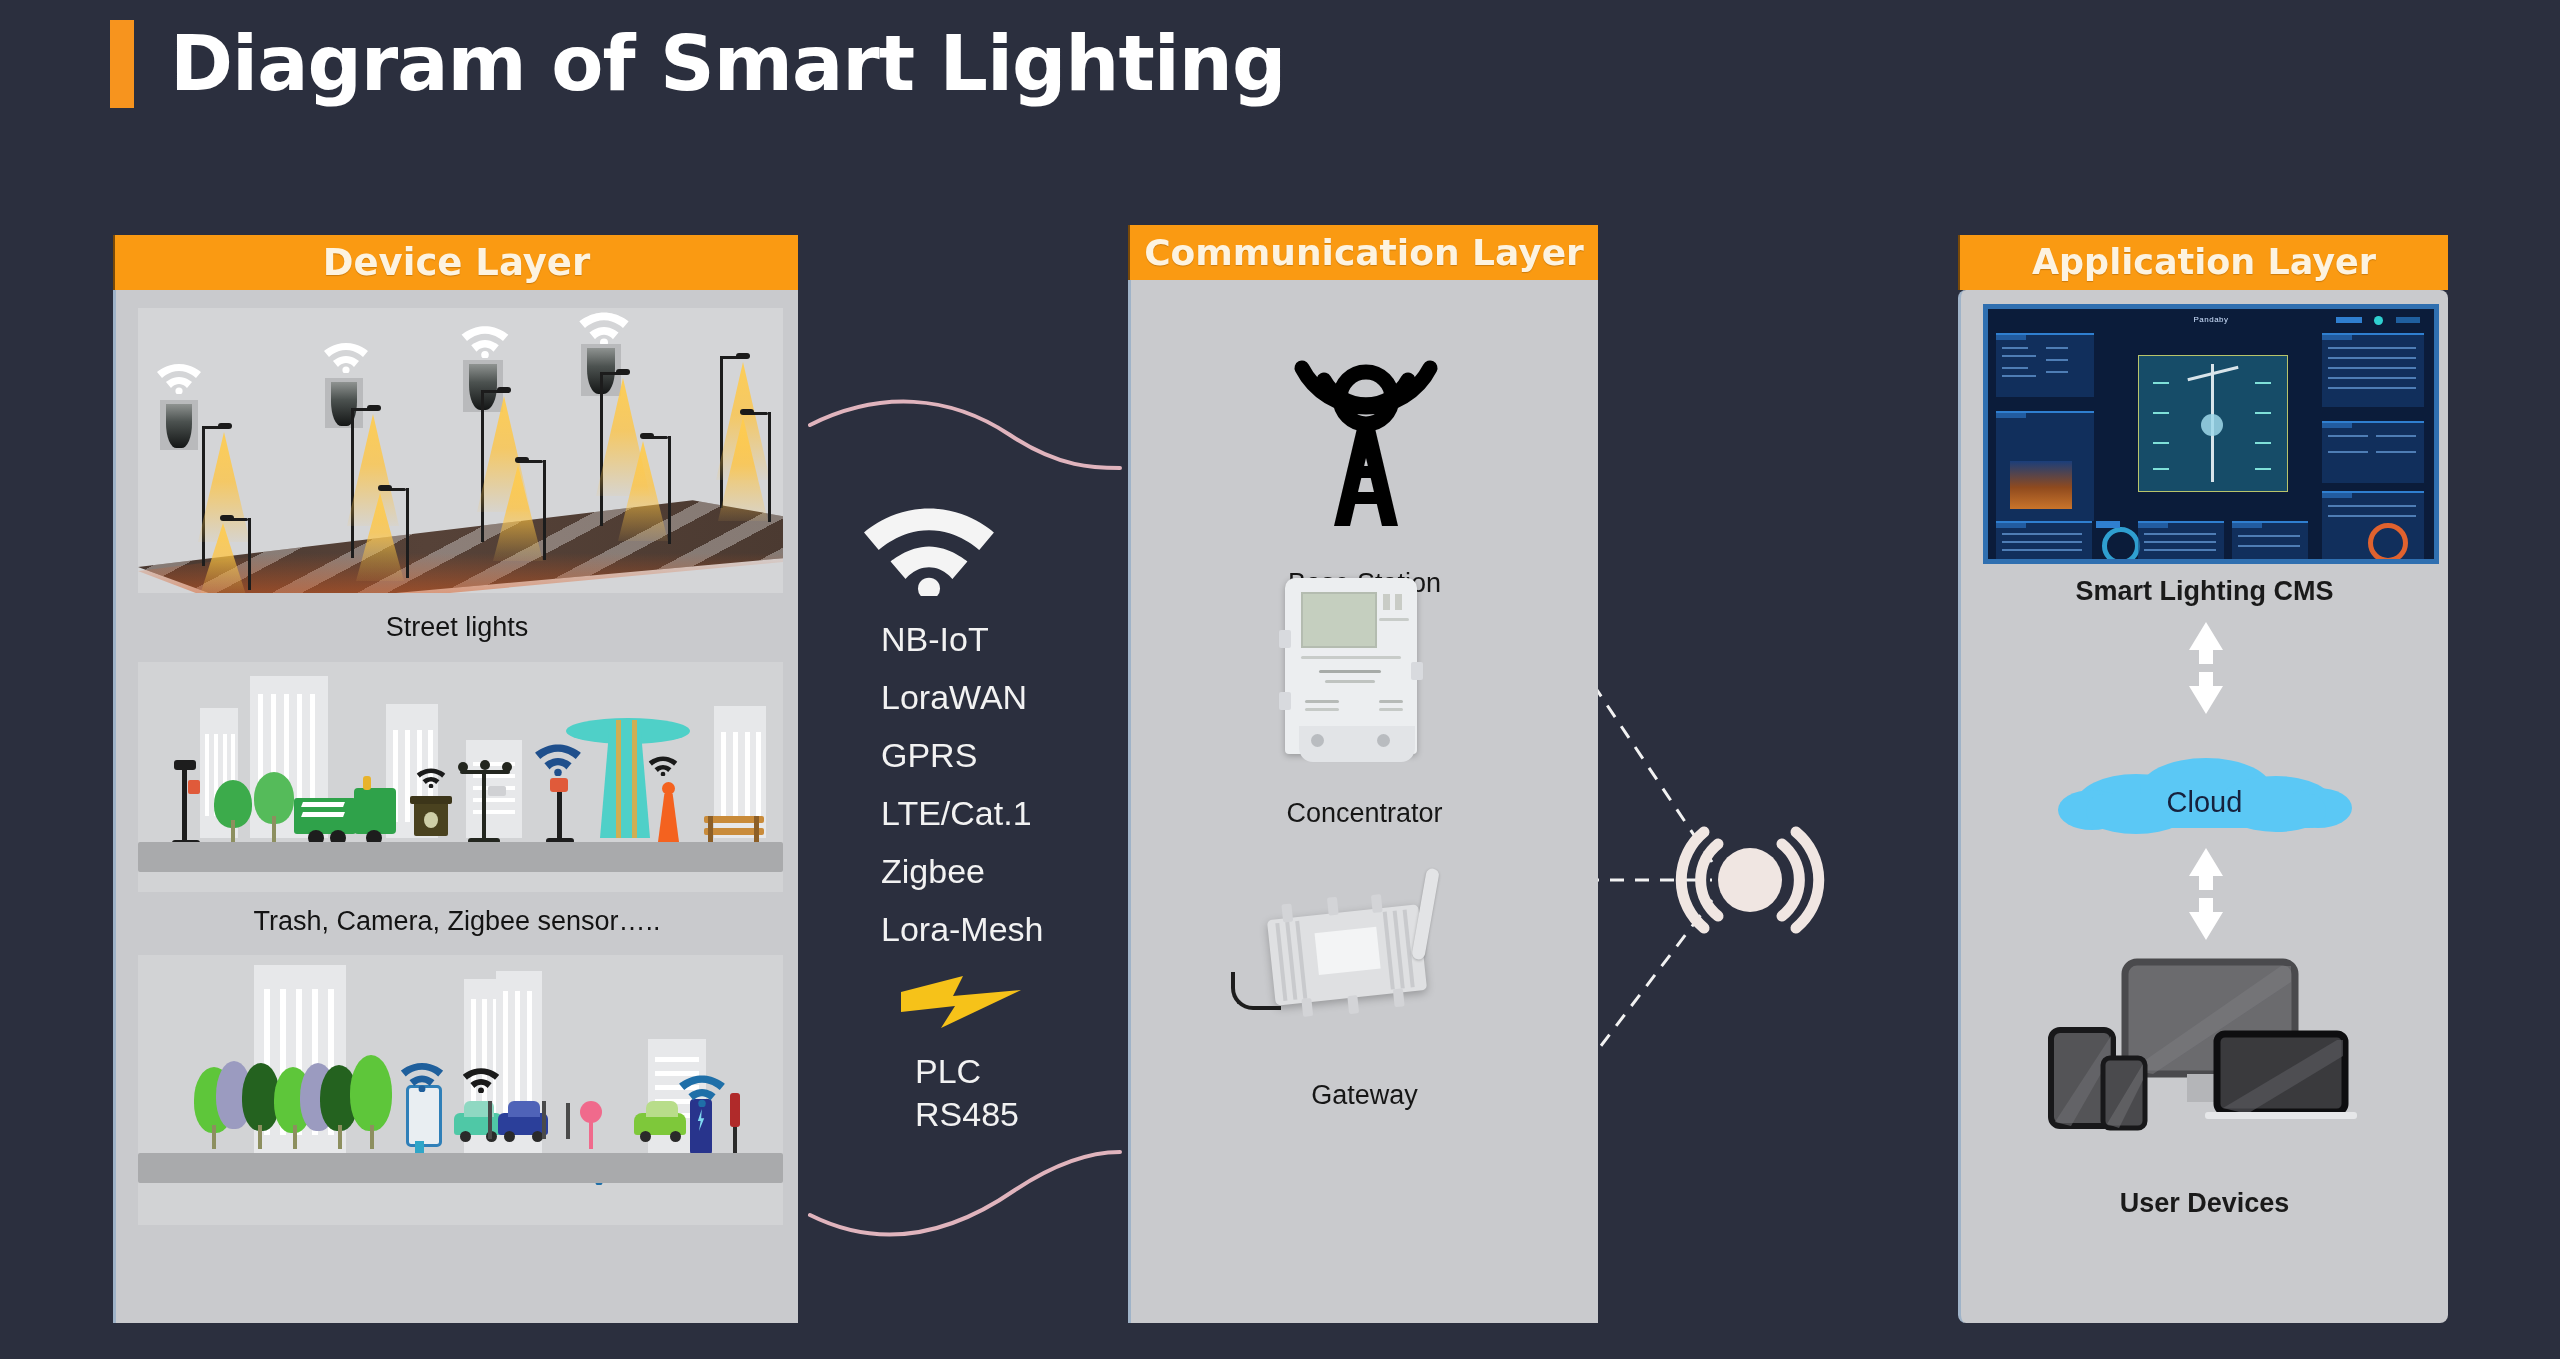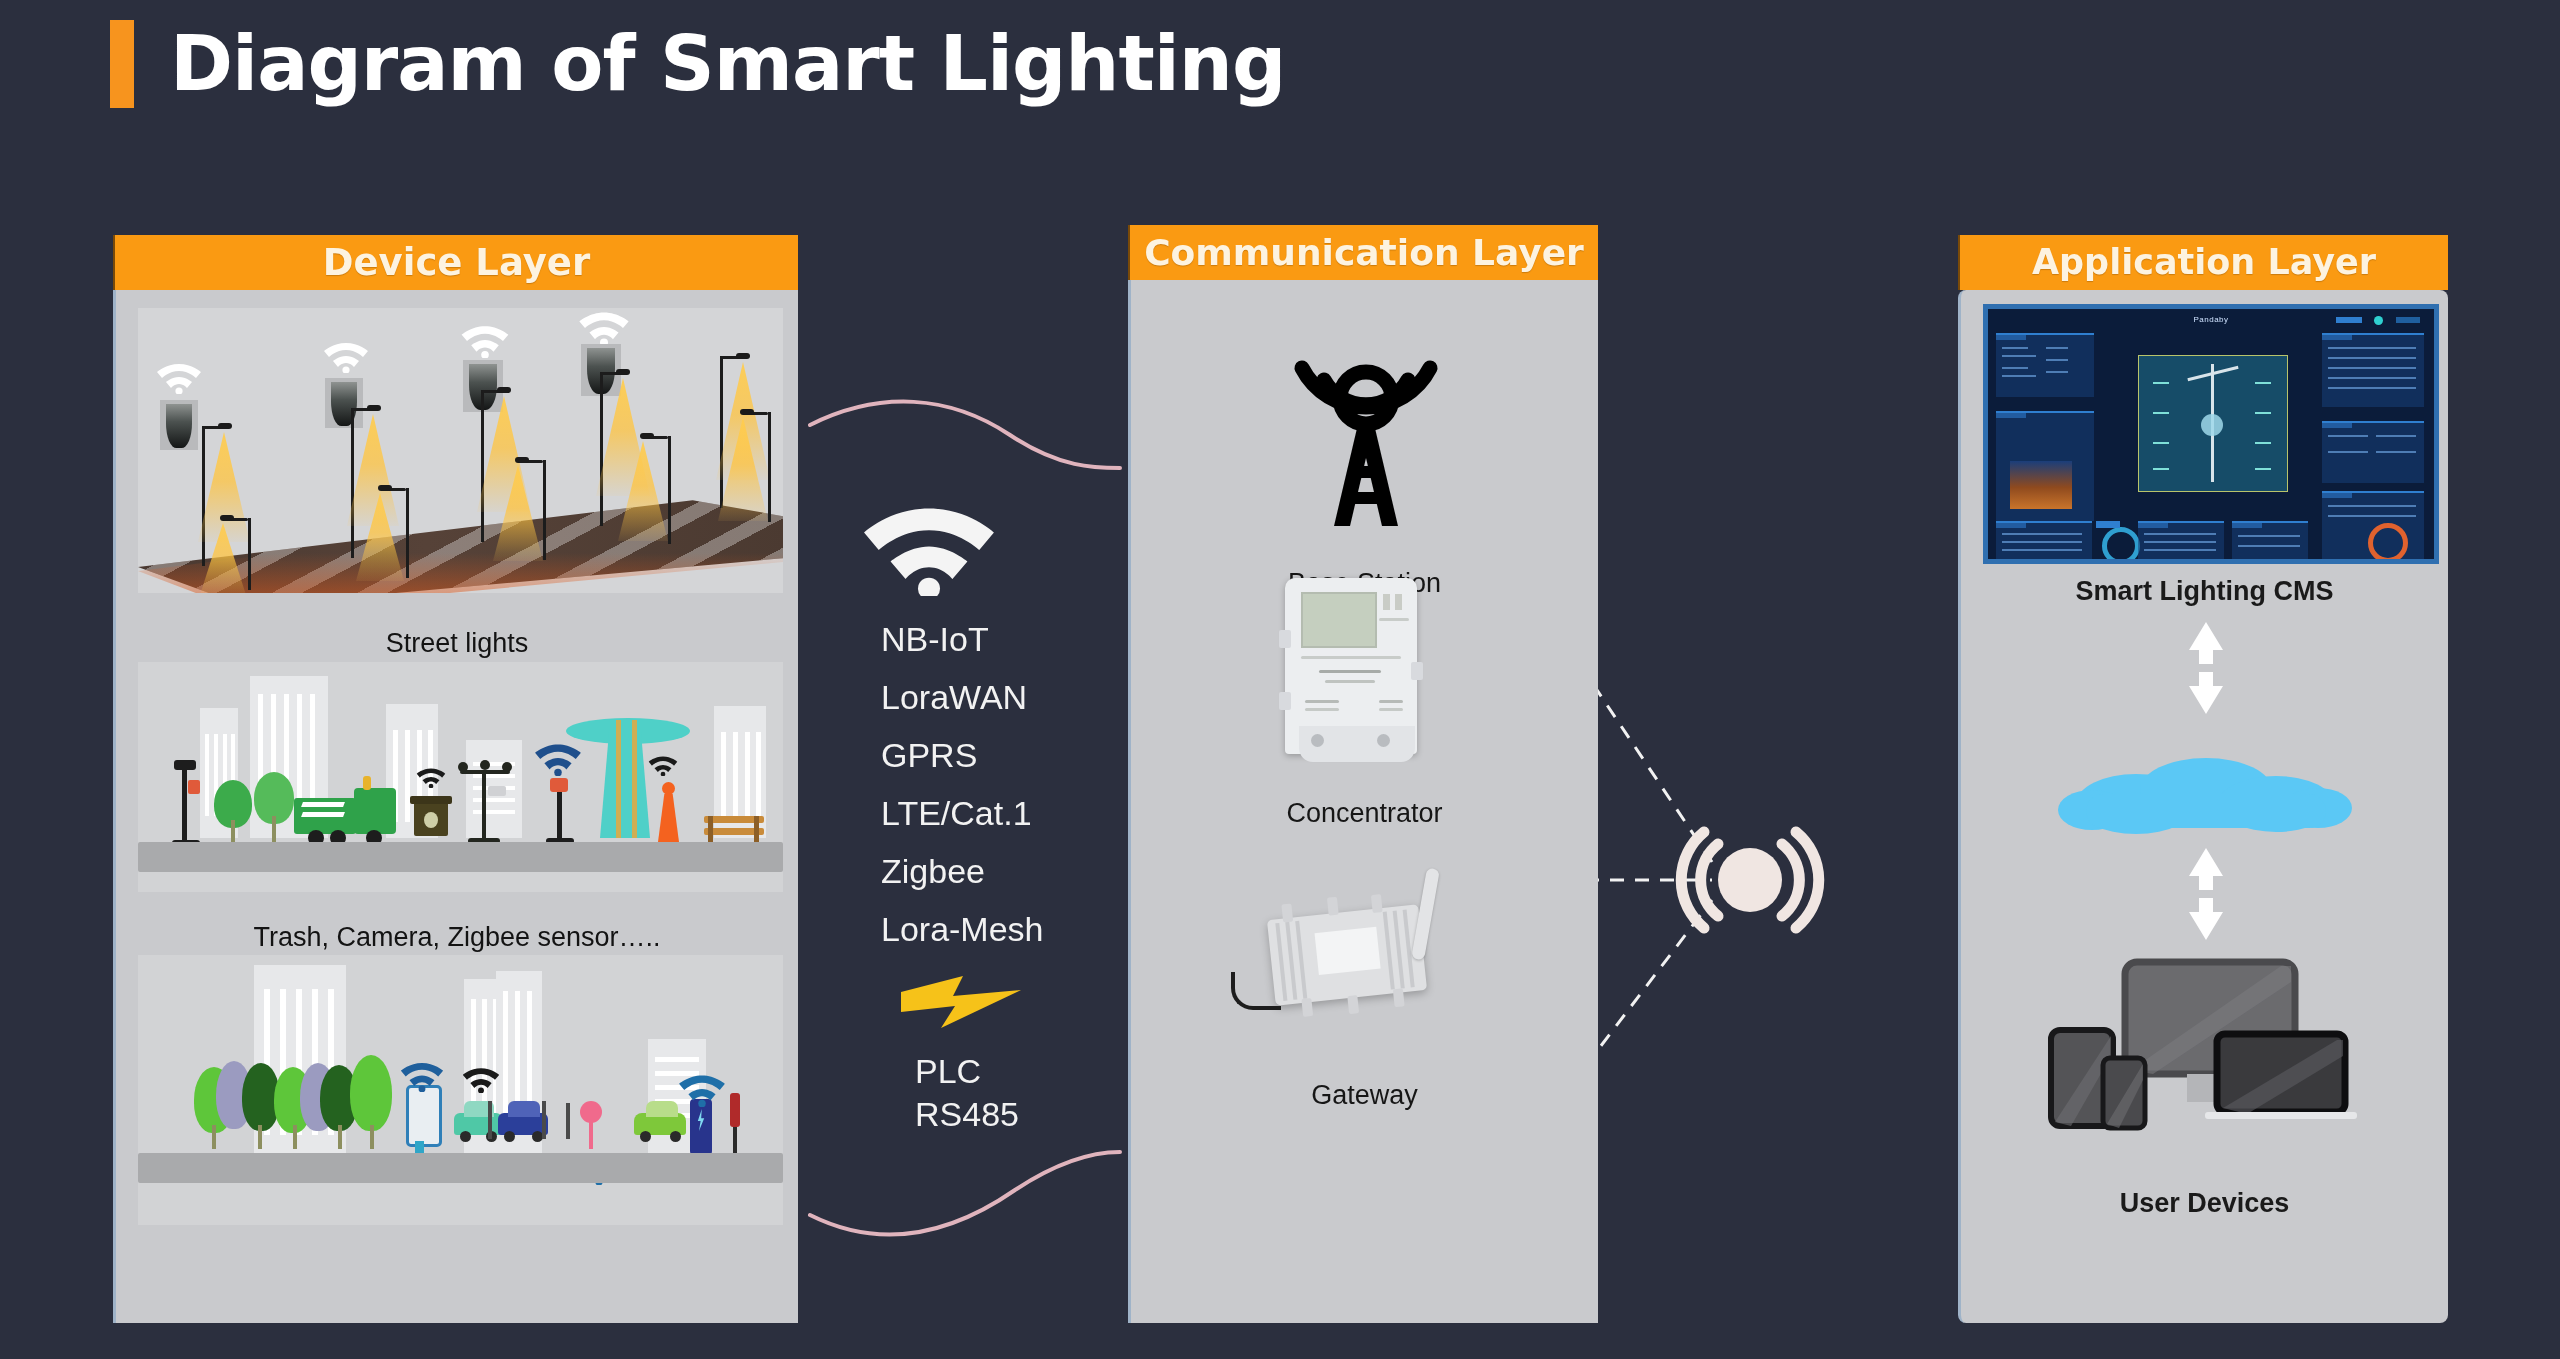--- a/index.html
+++ b/index.html
@@ -33,21 +33,21 @@
   #panel-device .panel-body{height:1033px;}
 
   #panel-comm{left:1128px;top:225px;width:470px;height:1100px;}
   #panel-comm .panel-head{height:55px;font-size:36px;}
   #panel-comm .panel-body{height:1043px;}
 
   #panel-app{left:1958px;top:235px;width:490px;height:1090px;}
   #panel-app .panel-head{height:55px;font-size:35px;}
   #panel-app .panel-body{height:1033px;border-radius:8px;}
   .dev-caption{position:absolute;width:100%;text-align:center;color:#131313;font-size:27px;
-    font-family:"Liberation Sans",sans-serif;margin-top:16px;}
+    font-family:"Liberation Sans",sans-serif;}
   .scene{position:absolute;background:#d2d3d5;overflow:hidden;}
 
   
   #scene-street{left:22px;top:18px;width:645px;height:285px;background:#d4d5d7;}
   .road{position:absolute;background:#4a3a33;}
   .wifi-ico{position:absolute;}
   .lamp-pole{position:absolute;background:#1c1c1c;width:3px;}
   .lamp-arm{position:absolute;height:3px;background:#1c1c1c;border-radius:2px;}
   .lamp-head{position:absolute;width:14px;height:6px;background:#1a1a1a;border-radius:3px;}
   .glow{position:absolute;
@@ -729,20 +729,21 @@
         <svg width="320" height="110" viewBox="0 0 320 110" style="position:absolute;left:85px;top:0">
           <g fill="#5BC8F5">
             <ellipse cx="90" cy="62" rx="60" ry="30"></ellipse>
             <ellipse cx="160" cy="48" rx="66" ry="32"></ellipse>
             <ellipse cx="230" cy="62" rx="58" ry="28"></ellipse>
             <ellipse cx="46" cy="68" rx="34" ry="20"></ellipse>
             <ellipse cx="272" cy="66" rx="34" ry="20"></ellipse>
             <rect x="40" y="52" width="240" height="34" rx="17"></rect>
           </g>
         </svg>
+        <div id="cloud-label">Cloud</div>
       </div>
 
       <div class="arrow-ud" style="left:222px;top:556px">
         <svg width="46" height="96" viewBox="0 0 46 96">
           <path d="M23 2 L40 30 L30 30 L30 44 L16 44 L16 30 L6 30 Z" fill="#ffffff"></path>
           <path d="M23 94 L40 66 L30 66 L30 52 L16 52 L16 66 L6 66 Z" fill="#ffffff"></path>
         </svg>
       </div>
 
       <div id="devices-wrap">

